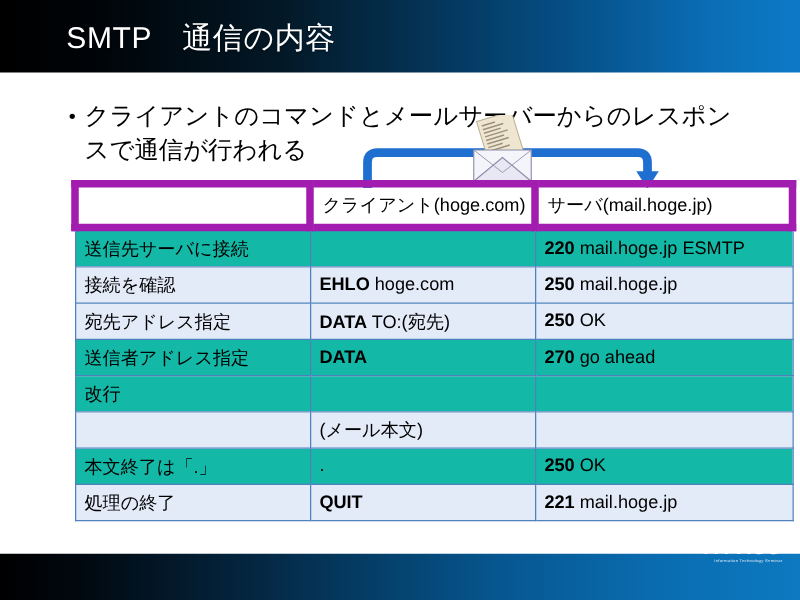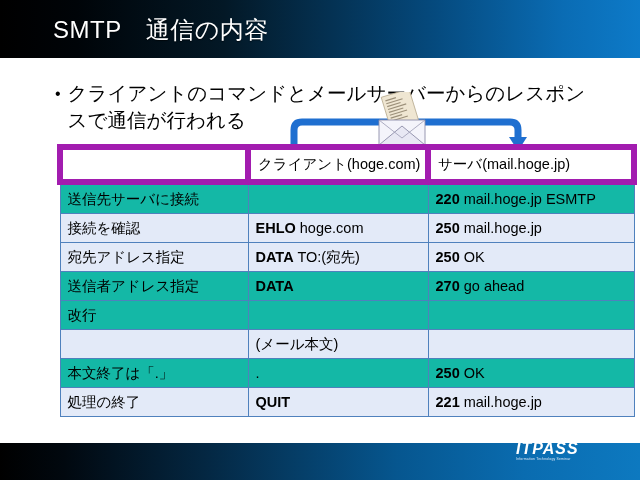--- a/index.html
+++ b/index.html
@@ -121,22 +121,22 @@
     position: absolute;
     left: 0;
     top: 443px;
     width: 640px;
     height: 37px;
     background: linear-gradient(to right, #000000 0%, #01080f 10%, #042742 32%, #06568f 62%, #0a6cb0 82%, #0d79c0 100%);
   }
   .footer-logo {
     position: absolute;
     right: 14px;
-    top: 440px;
-    text-align: left;
+    top: 430px;
+    text-align: right;
     width: 110px;
   }
   .footer-logo-main {
     color: #ffffff;
     font-size: 16px;
     font-weight: bold;
     font-style: italic;
     letter-spacing: 1px;
     line-height: 17px;
   }

